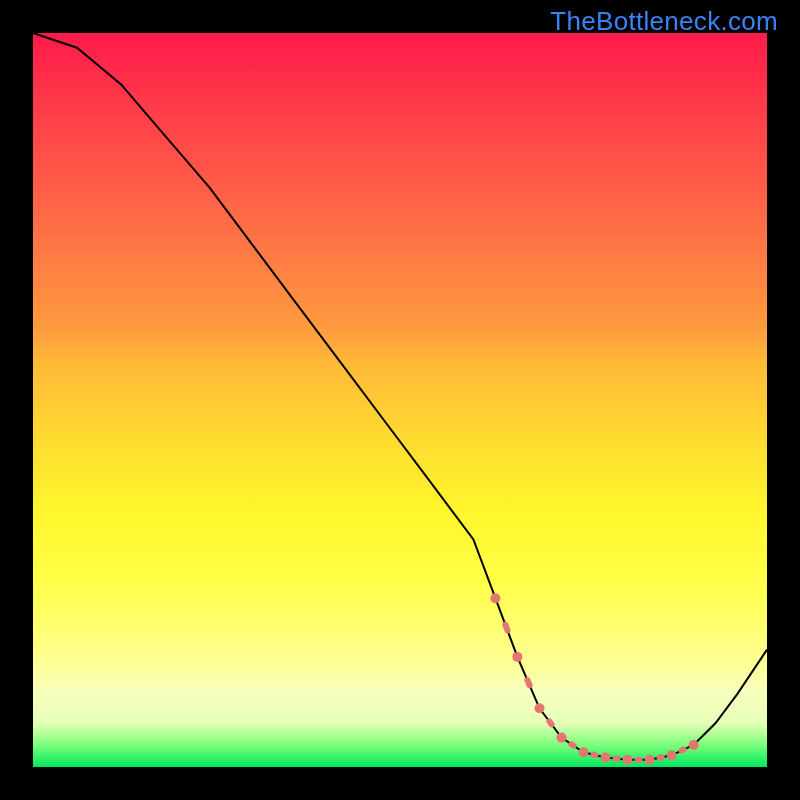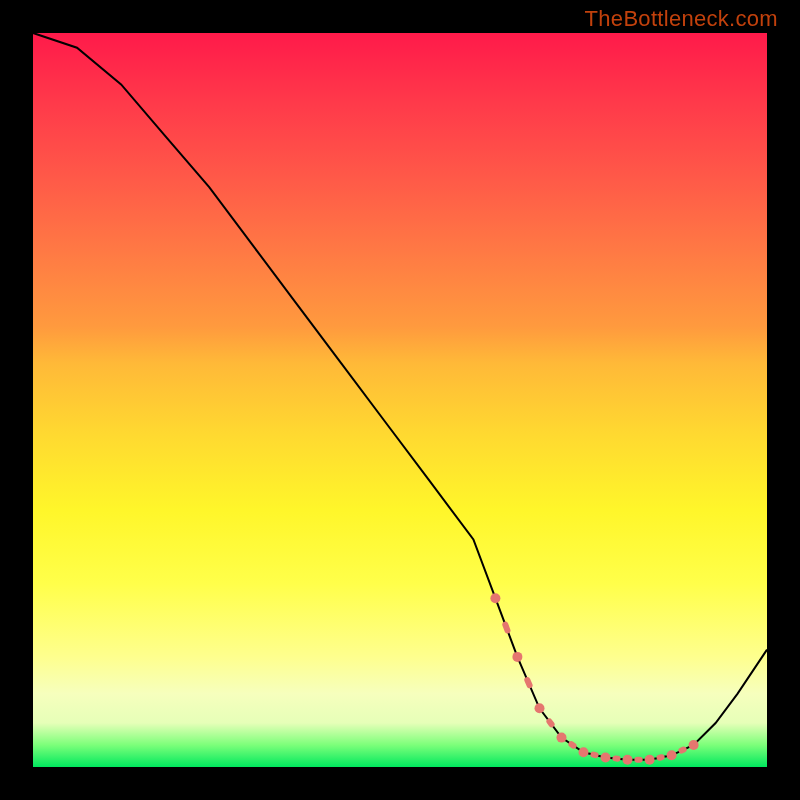--- a/index.html
+++ b/index.html
@@ -30,22 +30,22 @@
       #feff8e 85%,
       #f6ffbd 90%,
       #e6ffb8 94%,
       #7cff7a 97%,
       #00e85e 100%);
   }
   .watermark {
     position: absolute;
     top: 6px;
     right: 22px;
-    color: #c2410c;
-    font-size: 22px;
+    color: #3b82f6;
+    font-size: 26px;
     font-weight: 500;
     letter-spacing: 0.3px;
   }
   svg.overlay {
     position: absolute;
     left: 33px;
     top: 33px;
     width: 734px;
     height: 734px;
     overflow: visible;

